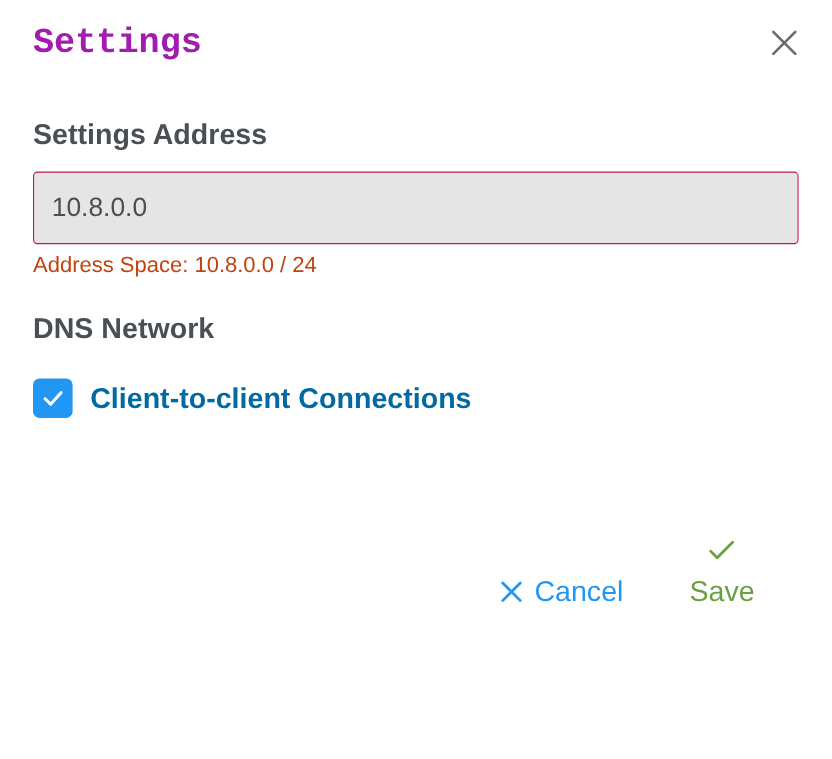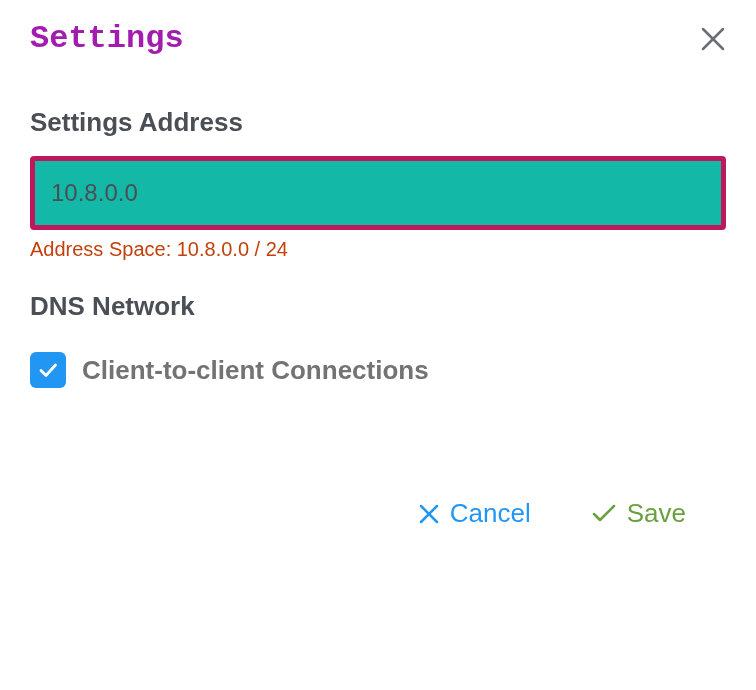--- a/index.html
+++ b/index.html
@@ -34,27 +34,27 @@
       justify-content: center;
     }
     .field-label {
       font-size: 26px;
       font-weight: 700;
       color: #4a4f55;
       margin-bottom: 18px;
     }
     .text-input {
       width: 100%;
-      border: 5px solid #be185d;
+      border: 1px solid #be185d;
       border-radius: 4px;
       padding: 18px 16px;
       font-size: 24px;
       color: #4a4f55;
       font-family: inherit;
-      background: #14b8a6;
+      background: #e5e5e5;
     }
     .help-text {
       font-size: 20px;
       color: #c2410c;
       margin-top: 8px;
     }
     .field-group {
       margin-bottom: 30px;
     }
     .checkbox-row {
@@ -70,21 +70,21 @@
       border-radius: 6px;
       display: flex;
       align-items: center;
       justify-content: center;
       cursor: pointer;
       flex-shrink: 0;
     }
     .checkbox-label {
       font-size: 26px;
       font-weight: 700;
-      color: #737373;
+      color: #0369a1;
     }
     .footer {
       display: flex;
       justify-content: flex-end;
       gap: 60px;
       margin-top: 110px;
       padding-right: 40px;
       align-items: flex-end;
     }
     .btn {
@@ -96,20 +96,21 @@
       cursor: pointer;
       background: none;
       border: none;
       font-family: inherit;
     }
     .btn-cancel {
       color: #2196f3;
     }
     .btn-save {
       color: #6aa03f;
+      flex-direction: column;
     }
   </style>
 </head>
 <body>
 
 <div class="header">
   <h1 class="title">Settings</h1>
   <div class="close-btn">
     <svg width="26" height="26" viewBox="0 0 26 26">
       <line x1="3" y1="3" x2="23" y2="23" stroke="#6a6f75" stroke-width="2.5" stroke-linecap="round"></line>

